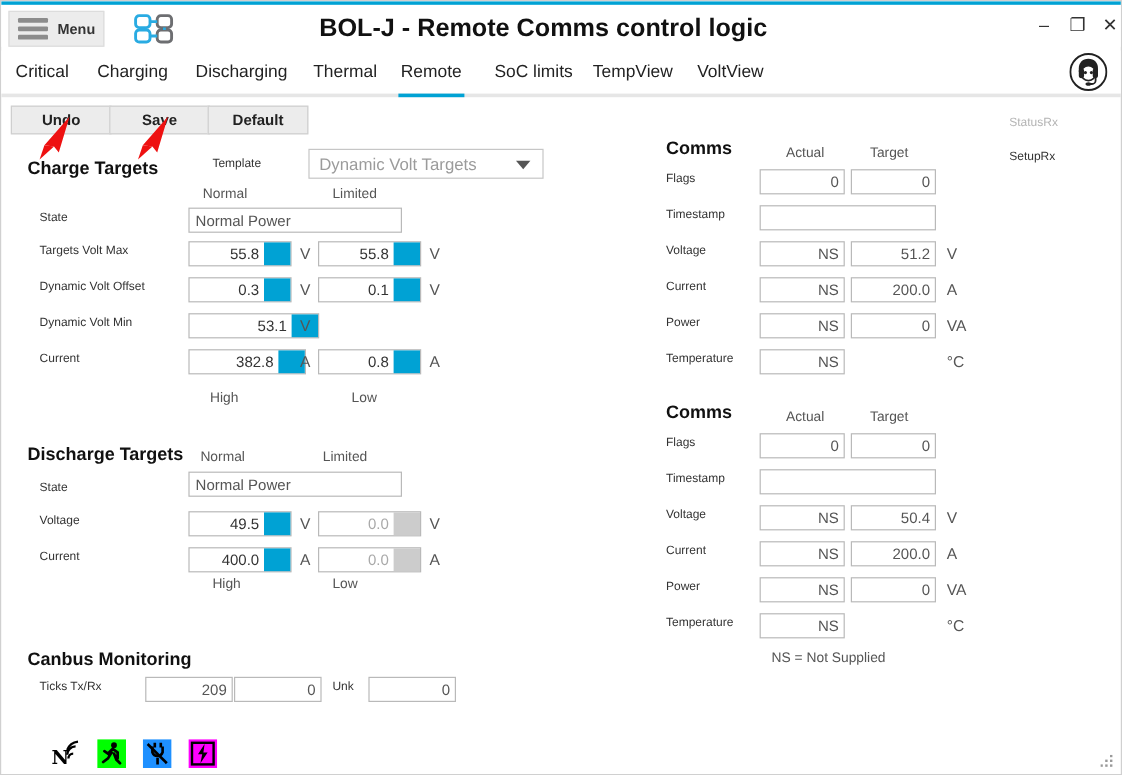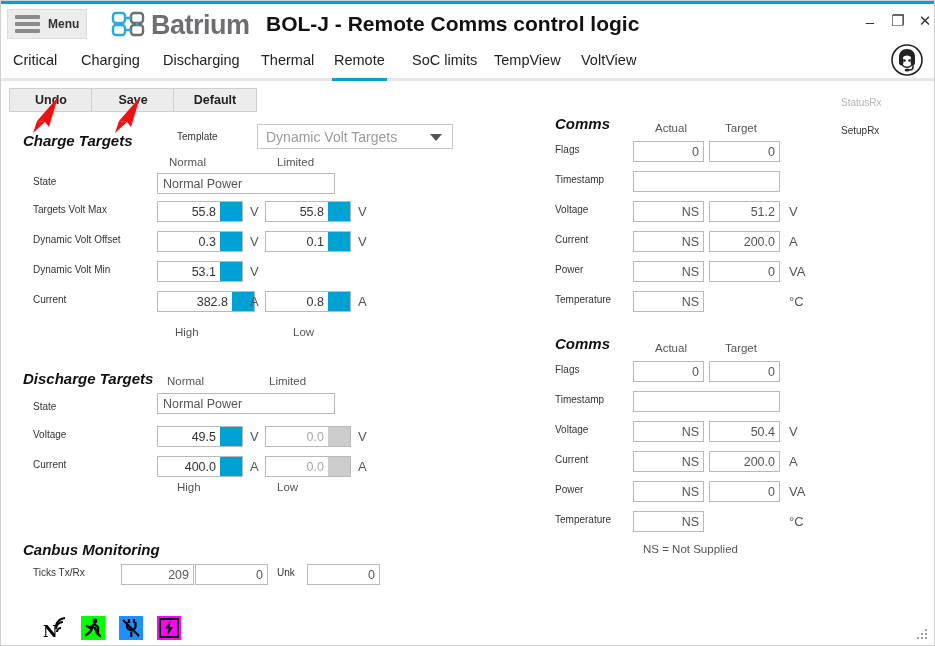--- a/index.html
+++ b/index.html
@@ -75,21 +75,21 @@
     display:flex; align-items:center; justify-content:center; cursor:pointer;
   }
   #btn-undo { left:8px; }
   #btn-save { left:90px; }
   #btn-default { left:172px; }
 
   
   #arrows { position:absolute; left:0; top:80px; pointer-events:none; }
 
   
-  .sec-title { position:absolute; font-size:15px; font-weight:bold; color:#111;font-style:italic; }
+  .sec-title { position:absolute; font-size:15px; font-weight:bold; color:#111; }
   .lbl { position:absolute; font-size:10px; color:#333; }
   .lbl-sm { position:absolute; font-size:11.5px; color:#555; }
   .unit { position:absolute; font-size:13px; color:#555; }
 
   
   .fld {
     position:absolute; height:21px; border:1px solid #b9b9b9; background:#fff;
     display:flex; align-items:stretch;
   }
   .fld .val {
@@ -131,21 +131,20 @@
     <div id="menu-label">Menu</div>
   </div>
 
   <svg id="logo-mark" viewBox="0 0 38 26">
     <rect x="2" y="2" width="12" height="10" rx="3" fill="none" stroke="#29abe2" stroke-width="2.4"></rect>
     <rect x="20" y="2" width="12" height="10" rx="3" fill="none" stroke="#6d6e71" stroke-width="2.4"></rect>
     <rect x="2" y="14" width="12" height="10" rx="3" fill="none" stroke="#29abe2" stroke-width="2.4"></rect>
     <rect x="20" y="14" width="12" height="10" rx="3" fill="none" stroke="#6d6e71" stroke-width="2.4"></rect>
     <path d="M14 7 H20 M14 19 H20 M8 12 V14 M26 12 V14" stroke="#29abe2" stroke-width="2.4" fill="none"></path>
   </svg>
-  <div id="logo-text">Batrium</div>
 
   <div id="win-title">BOL-J - Remote Comms control logic</div>
 
   <div class="wbtn" id="btn-min">–</div>
   <div class="wbtn" id="btn-max">❐</div>
   <div class="wbtn" id="btn-close">✕</div>
 </div>
 
 <div id="tabbar">
   <div class="underline"></div>
@@ -232,21 +231,21 @@
       <div class="val">0.3</div>
       <div class="spin"></div>
     </div>
     <div class="unit" style="left:249px; top:233px;">V</div>
     <div class="fld" style="left:264px; top:230px; width:86px;">
       <div class="val">0.1</div>
       <div class="spin"></div>
     </div>
     <div class="unit" style="left:357px; top:233px;">V</div>
     <div class="lbl" style="left:32px; top:263px;">Dynamic Volt Min</div>
-    <div class="fld" style="left:156px; top:260px; width:86px;">
+    <div class="fld" style="left:156px; top:260px; width:109px;">
       <div class="val">53.1</div>
       <div class="spin"></div>
     </div>
     <div class="unit" style="left:249px; top:263px;">V</div>
     <div class="lbl" style="left:32px; top:293px;">Current</div>
     <div class="fld" style="left:156px; top:290px; width:98px;">
       <div class="val">382.8</div>
       <div class="spin"></div>
     </div>
     <div class="unit" style="left:249px; top:293px;">A</div>

